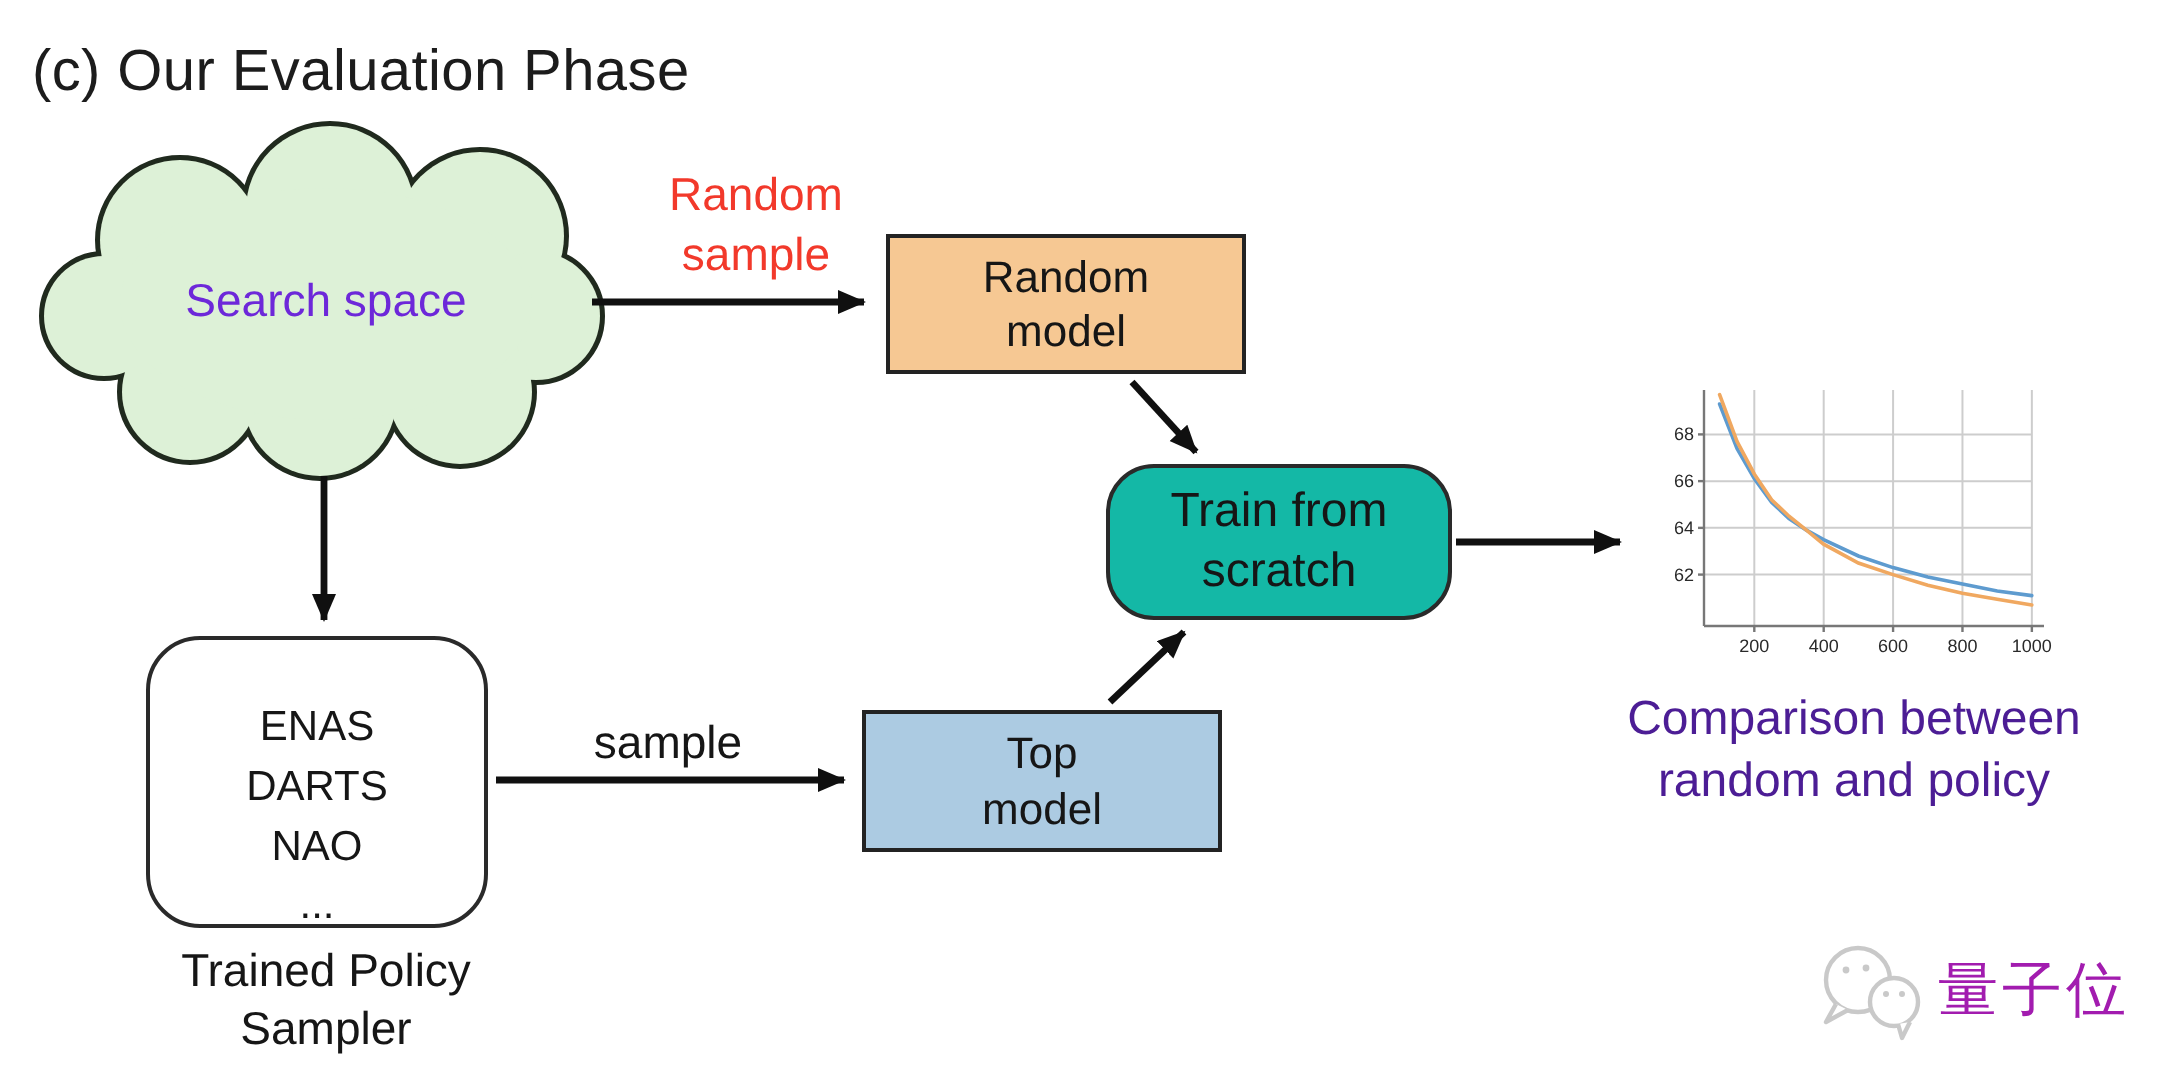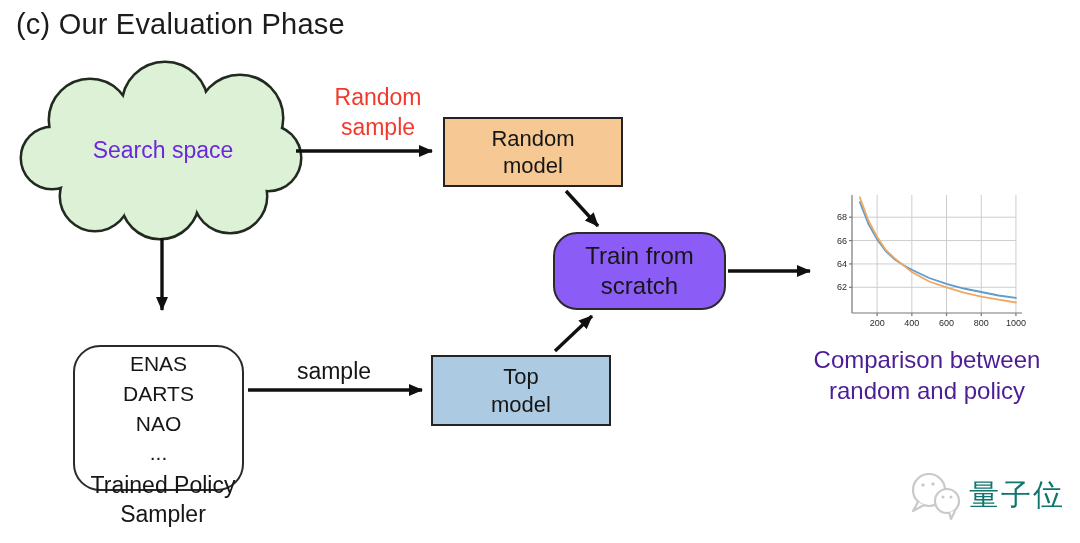--- a/index.html
+++ b/index.html
@@ -9,21 +9,21 @@
     background:#ffffff;
     font-family:"Liberation Sans", sans-serif;
     overflow:hidden;
     color:#1a1a1a;
   }
   .abs{position:absolute;}
   .pre{white-space:pre-line;}
   .center{text-align:center;}
 
   .title{
-    left:16px;top:8px;
+    left:16px;top:20px;
     font-size:29px;
     color:#1c1c1c;
     letter-spacing:0.2px;
   }
 
   .cloud-label{
     left:58px;top:137px;width:210px;
     font-size:23px;color:#6d28d9;
     text-align:center;
   }
@@ -37,29 +37,29 @@
   .random-model{
     left:443px;top:117px;width:180px;height:70px;
     background:#f6c893;border:2px solid #232323;
   }
   .top-model{
     left:431px;top:355px;width:180px;height:71px;
     background:#accbe2;border:2px solid #232323;
   }
   .train-scratch{
     left:553px;top:232px;width:173px;height:78px;
-    background:#8b5cf6;border:2.5px solid #2a2a2a;border-radius:24px;
+    background:#14b8a6;border:2.5px solid #2a2a2a;border-radius:24px;
     font-size:24px;
   }
   .sampler-box{
     left:73px;top:318px;width:171px;height:146px;
     background:#ffffff;border:2.5px solid #2a2a2a;border-radius:27px;
     font-size:21px;line-height:1.42;color:#161616;
     display:flex;align-items:flex-start;justify-content:center;
-    padding-top:2px;box-sizing:border-box;margin-top:27px;
+    padding-top:29px;box-sizing:border-box;
   }
   .sampler-caption{
     left:38px;top:471px;width:250px;
     font-size:23px;line-height:1.28;color:#161616;
   }
 
   .random-sample-label{
     left:315px;top:83px;width:126px;
     font-size:23px;line-height:1.3;
     color:#f2392b;font-weight:500;
@@ -70,21 +70,21 @@
   }
 
   .chart{left:836px;top:185px;}
   .chart-caption{
     left:793px;top:345px;width:268px;
     font-size:24px;line-height:1.28;color:#4c1d95;
   }
 
   .watermark{left:903px;top:466px;width:170px;height:58px;display:flex;align-items:center;}
   .watermark-text{
-    font-size:30px;color:#0f766e;letter-spacing:2px;
+    font-size:30px;color:#a21caf;letter-spacing:2px;
     margin-left:4px;font-weight:500;
   }
 
   svg{display:block;}
   .overlay{left:0;top:0;pointer-events:none;}
 </style>
 </head>
 <body>
 
 <div class="canvas">

